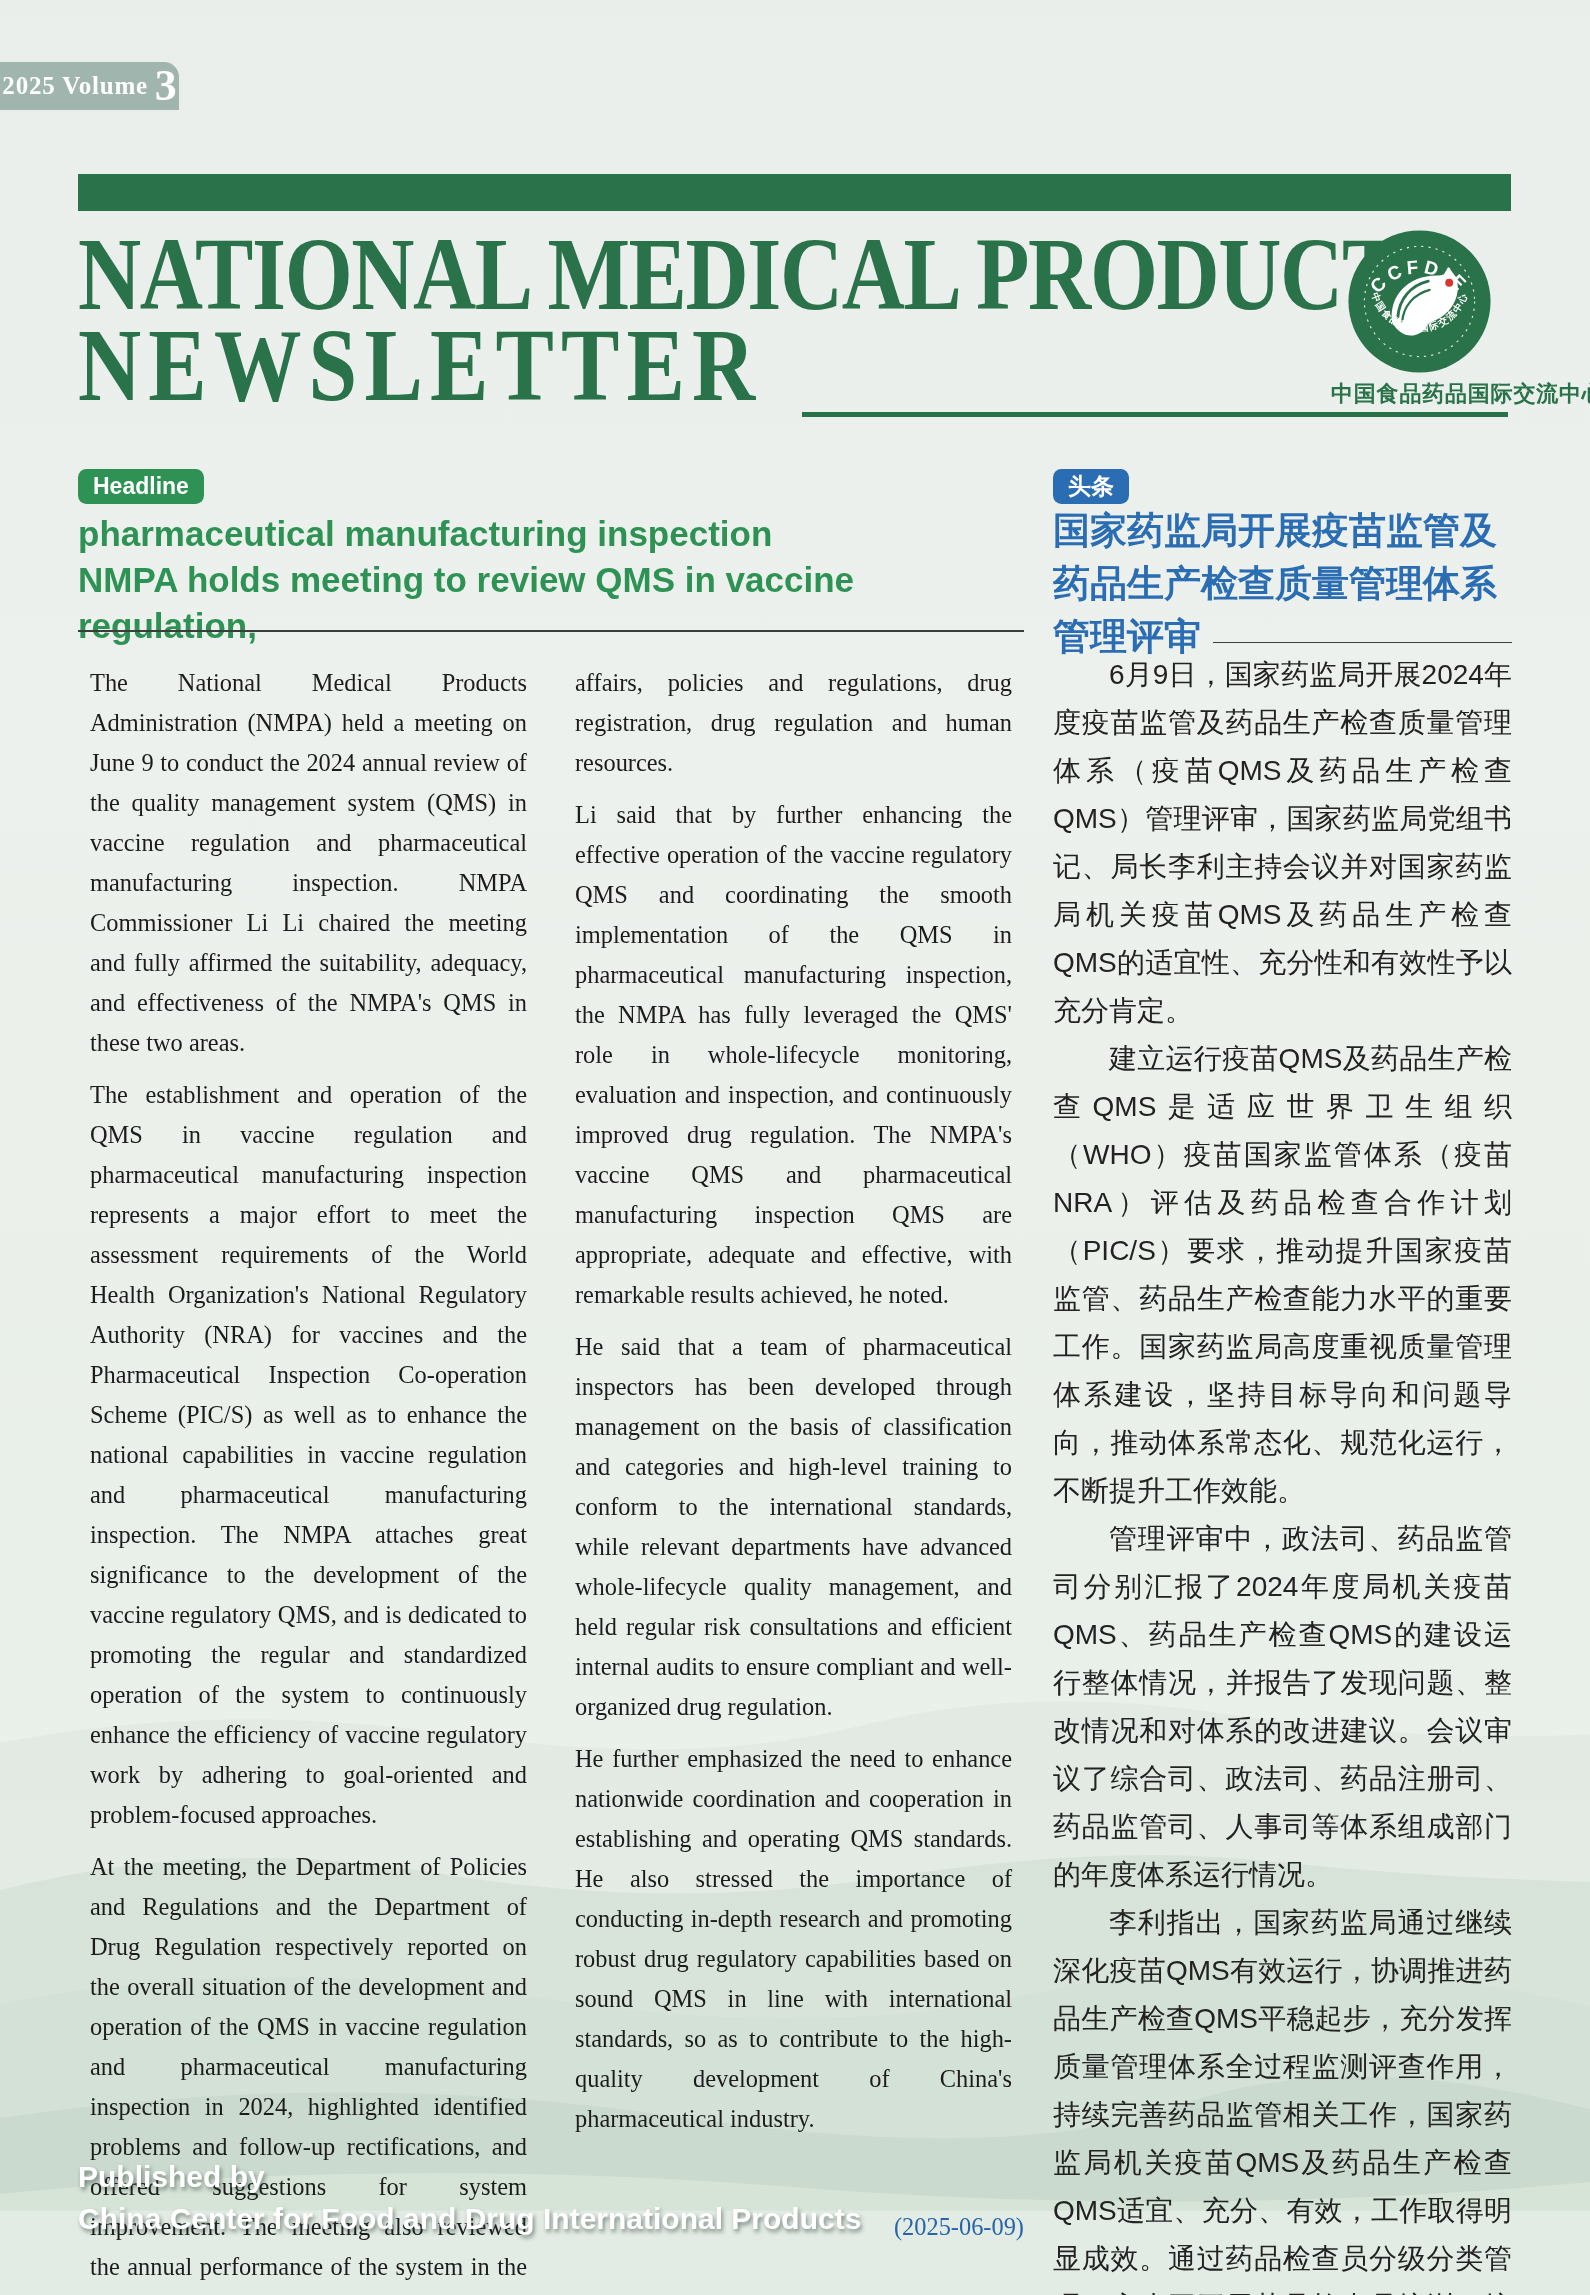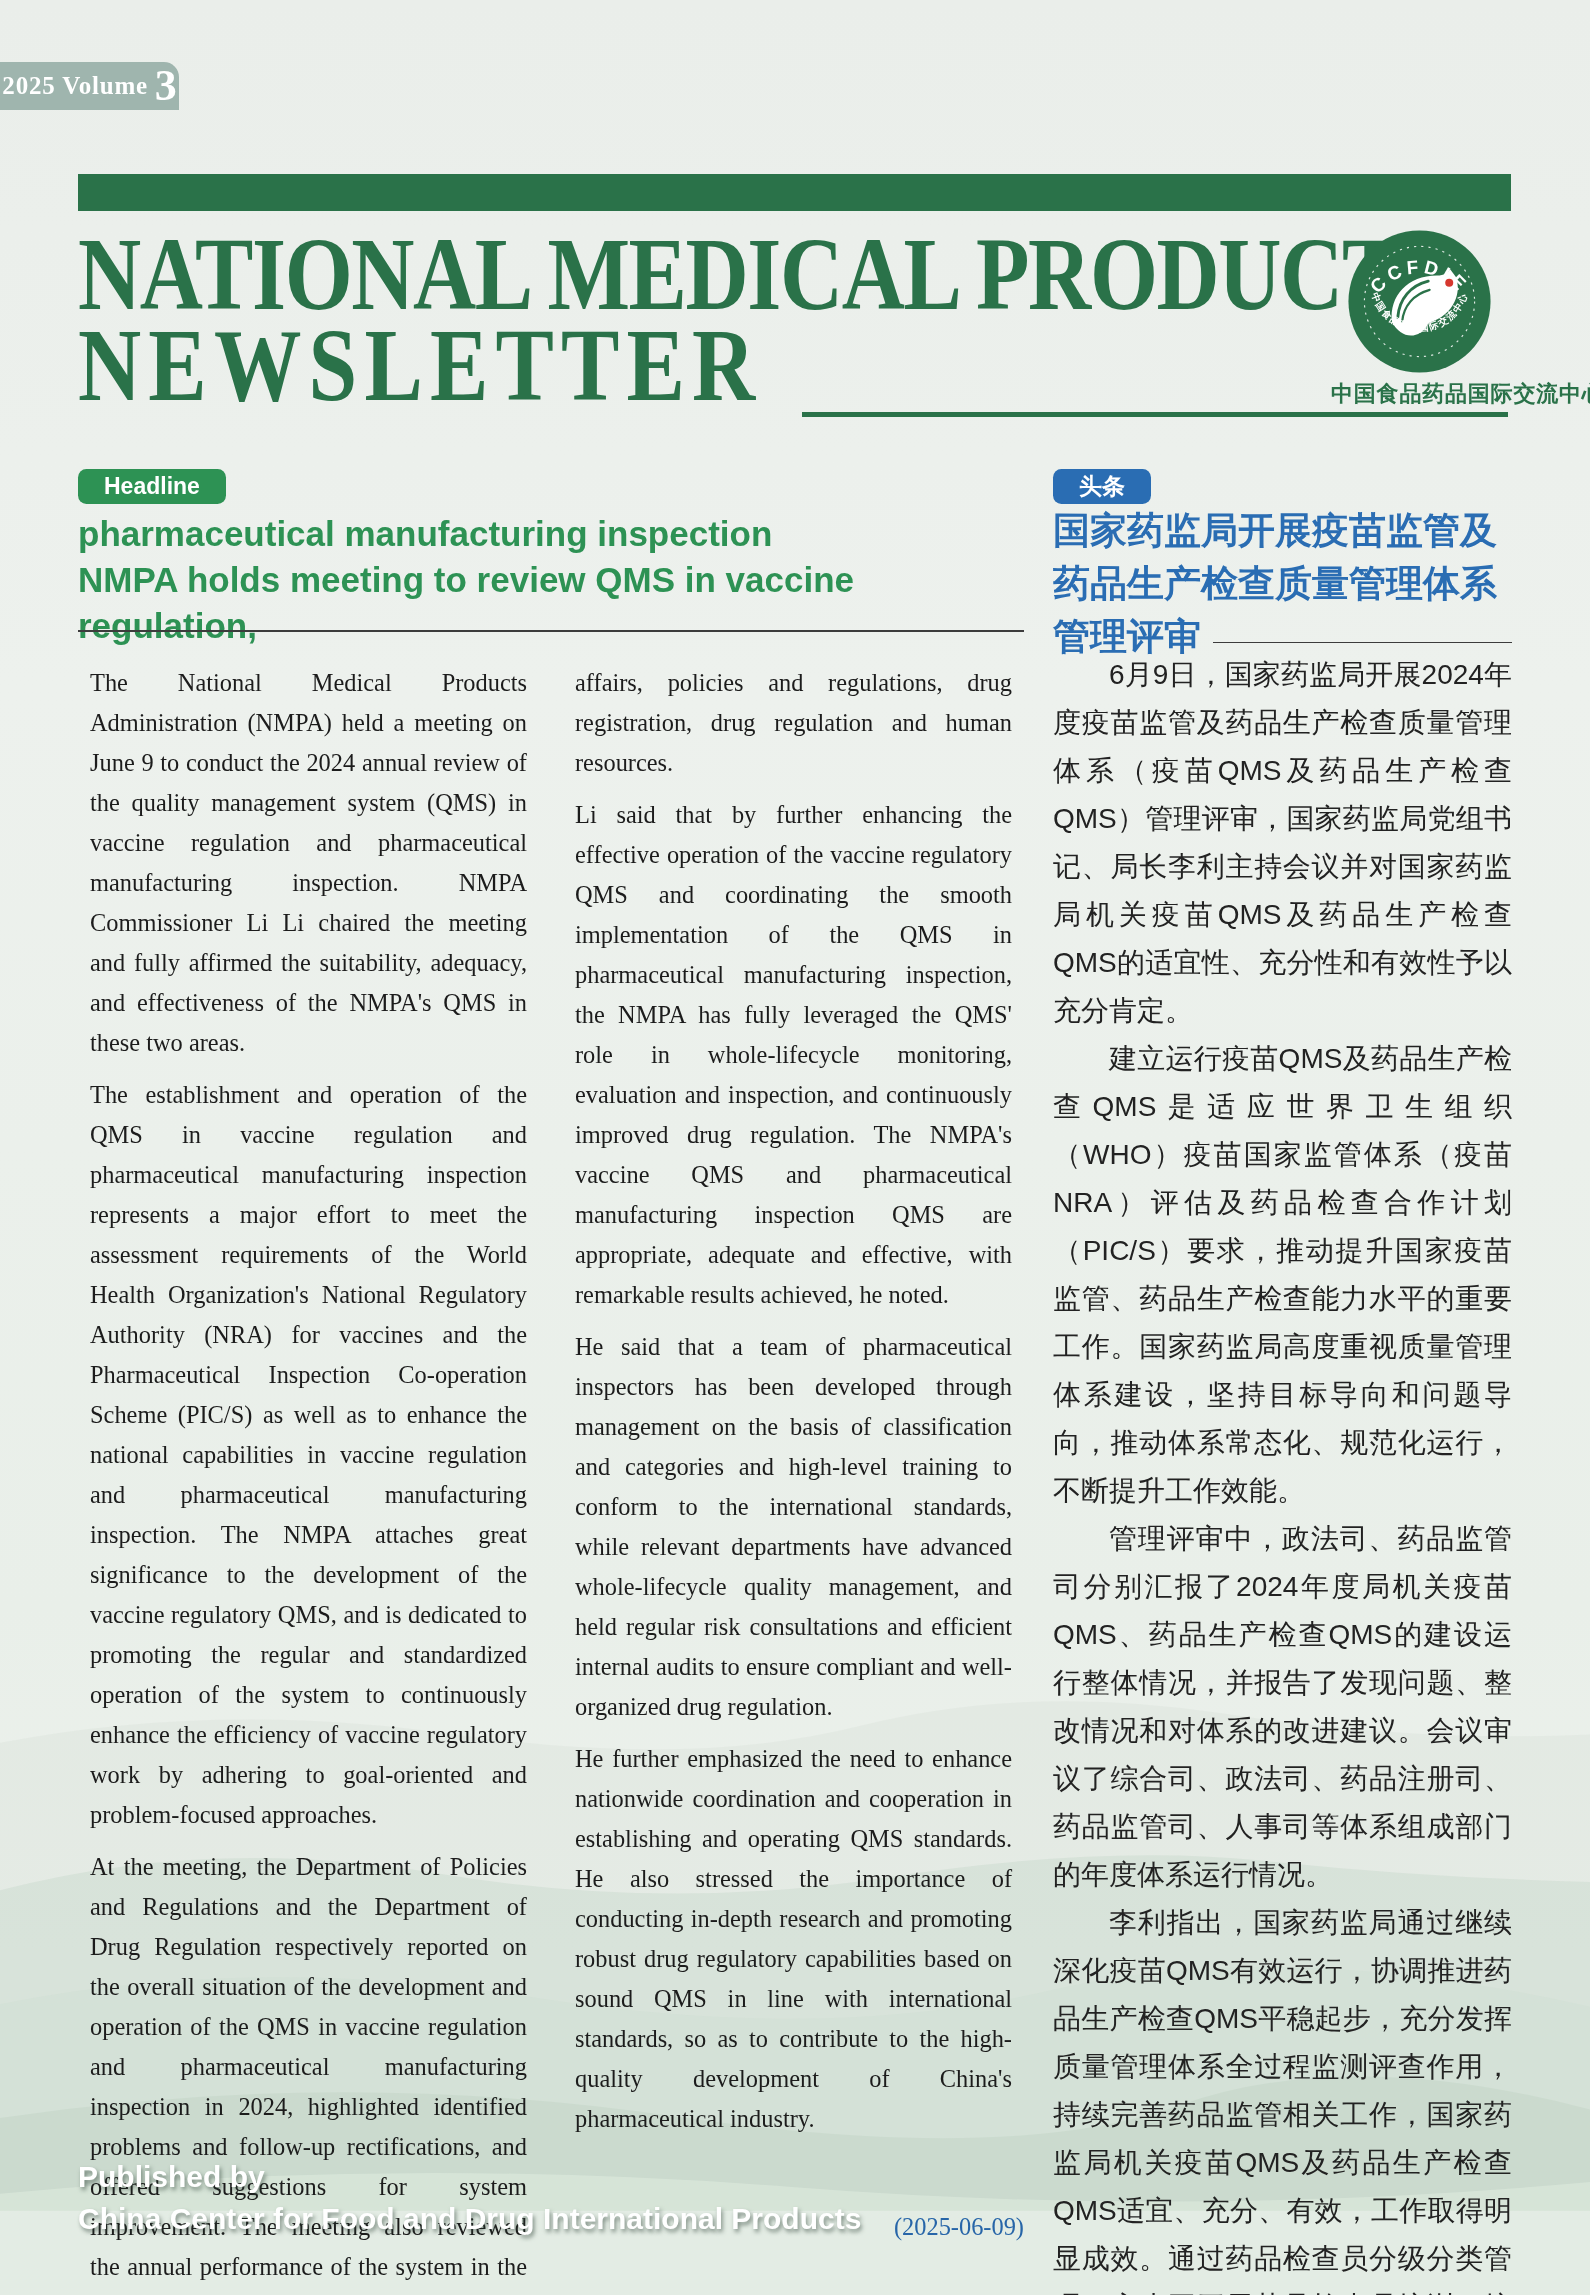--- a/index.html
+++ b/index.html
@@ -34,21 +34,21 @@
 
   
   .logo-wrap{position:absolute;left:1331px;top:229px;width:177px;text-align:center;}
   .logo-circle{width:145px;height:145px;margin:0 auto;display:block;}
   .org-name{margin-top:5px;color:#2a7249;font-size:22px;font-weight:bold;letter-spacing:0.8px;white-space:nowrap;}
 
   
   .tag-badge{
     position:absolute;top:469px;height:35px;border-radius:8.4px;
     display:flex;align-items:center;justify-content:center;
-    color:#fff;font-weight:bold;font-size:23px;padding:0 26px;
+    color:#fff;font-weight:bold;font-size:23px;padding:0 15px;
   }
   .tag-en{left:78px;background:#2d9254;}
   .tag-cn{left:1053px;background:#2a6db3;}
 
   
   .headline-en{
     position:absolute;left:78px;top:511px;width:952px;
     color:#2d9254;font-size:35px;font-weight:bold;line-height:46px;
   }
   .rule-en{position:absolute;left:78px;top:630px;width:946px;height:1.7px;background:#3c3c3c;}

